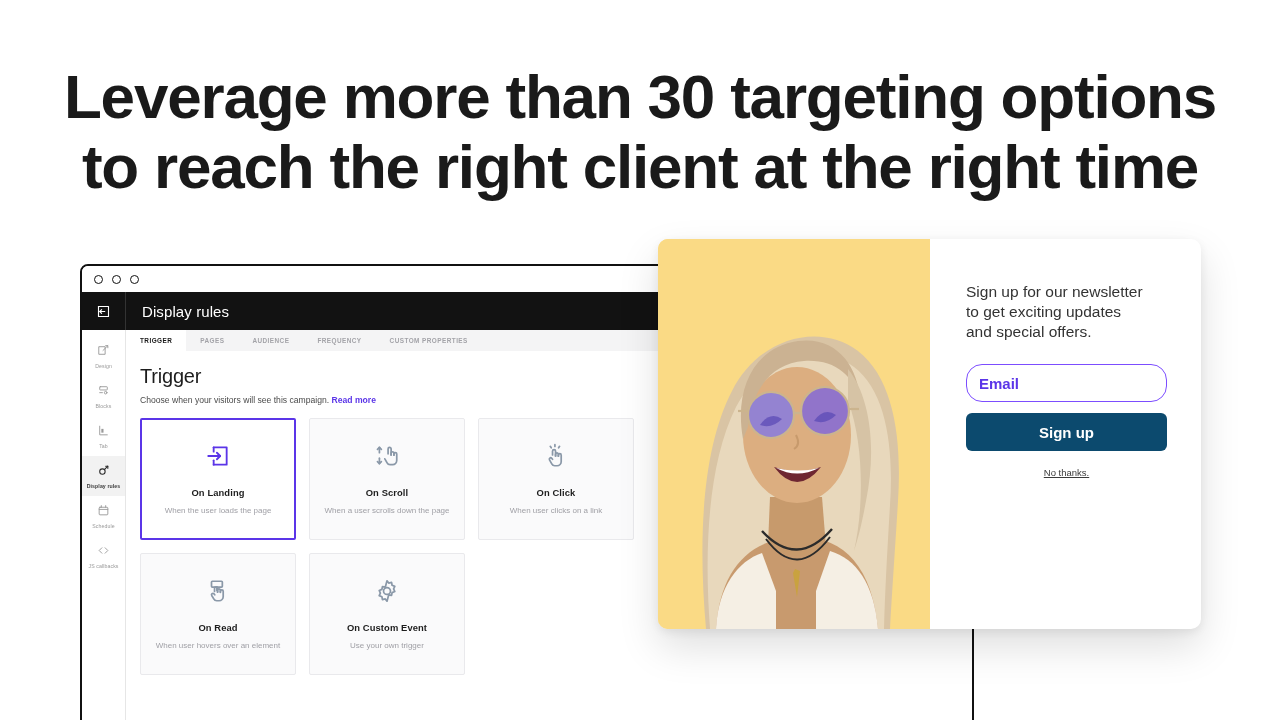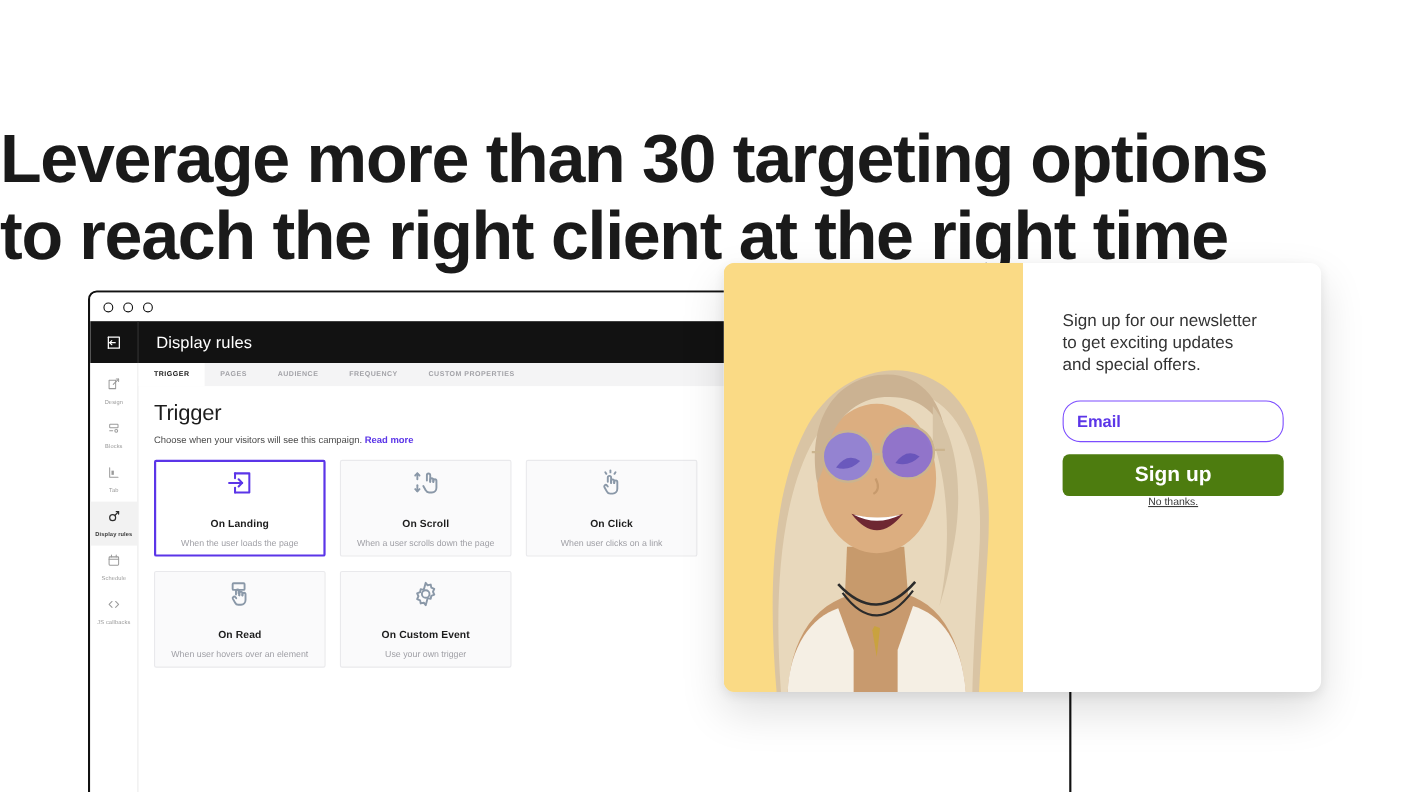--- a/index.html
+++ b/index.html
@@ -18,29 +18,28 @@
     height: 720px;
     background: #ffffff;
   }
 
   
   .headline {
     position: absolute;
     left: 0;
     top: 62px;
     width: 1280px;
-    text-align: left;
+    text-align: center;
     font-family: "Liberation Sans", sans-serif;
     font-weight: 700;
     font-size: 62px;
     line-height: 70px;
     letter-spacing: -1.2px;
     color: #1a1a1a;
     white-space: pre-line;
-    margin-top: 48px;
   }
 
   
   .browser {
     position: absolute;
     left: 80px;
     top: 264px;
     width: 894px;
     height: 470px;
     background: #ffffff;
@@ -181,21 +180,21 @@
     text-decoration: none;
     font-weight: 700;
   }
 
   .cards {
     display: grid;
     grid-template-columns: 156px 156px 156px;
     gap: 13px;
   }
   .card {
-    height: 88px;
+    height: 122px;
     border: 1px solid #e9e9ec;
     background: #fafafb;
     border-radius: 2px;
     display: flex;
     flex-direction: column;
     align-items: center;
     justify-content: center;
     box-sizing: border-box;
     padding: 0 12px;
     text-align: center;
@@ -276,32 +275,32 @@
     padding-left: 12px;
     font-size: 15px;
     font-weight: 700;
     color: #5b35e8;
     background: #ffffff;
     margin-bottom: 11px;
   }
   .signup-btn {
     width: 201px;
     height: 38px;
-    background: #4d7c0f;
+    background: #0c4a6e;
     border-radius: 6px;
     color: #ffffff;
-    font-size: 19px;
+    font-size: 15px;
     font-weight: 700;
     display: flex;
     align-items: center;
     justify-content: center;
     border: none;
     cursor: pointer;
     font-family: "Liberation Sans", sans-serif;
-    margin-bottom: 0;
+    margin-bottom: 16px;
   }
   .nothanks {
     width: 201px;
     text-align: center;
     font-size: 9.5px;
     color: #3b3b3b;
     text-decoration: underline;
   }
 </style>
 </head>

